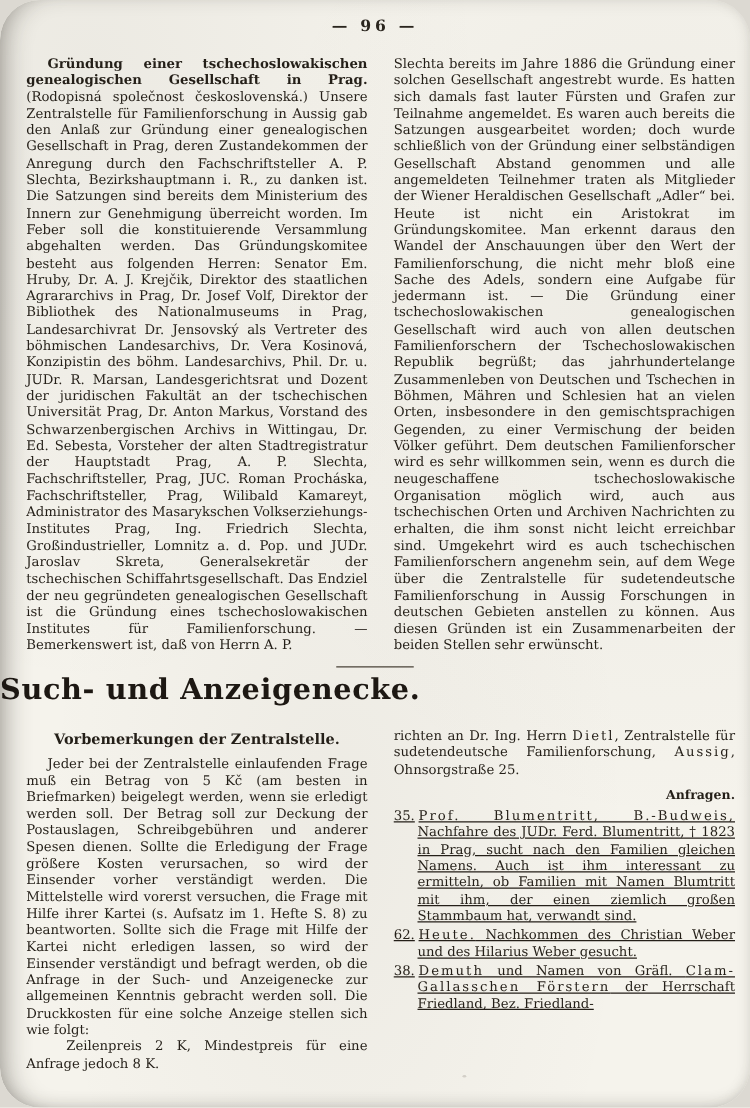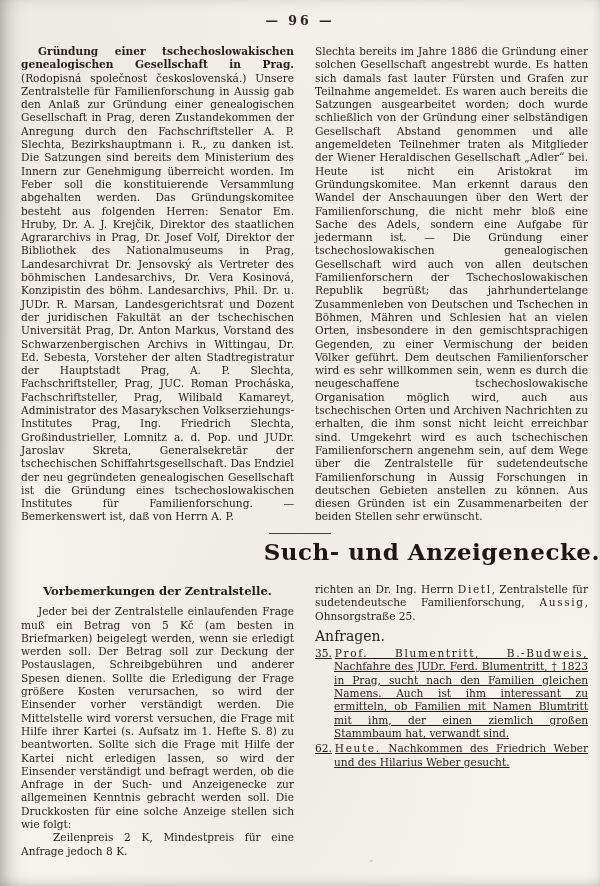--- a/index.html
+++ b/index.html
@@ -12,47 +12,48 @@
     position:relative; width:600px; height:886px; overflow:hidden;
     background:
       radial-gradient(ellipse at 12% 8%,  rgba(90,85,75,0.06), transparent 42%),
       radial-gradient(ellipse at 88% 28%, rgba(90,85,75,0.05), transparent 46%),
       radial-gradient(ellipse at 45% 75%, rgba(90,85,75,0.05), transparent 50%),
       #f5f3ec;
     box-shadow: inset 14px 0 22px -12px rgba(40,35,28,0.45),
                 inset -6px 0 14px -10px rgba(40,35,28,0.25),
                 inset 0 -8px 16px -12px rgba(40,35,28,0.25);
     color:#241f18;
+    border-radius:32px;
   }
   .pagenum {
     text-align:center; padding-top:13px;
     font-weight:bold; font-size:12.5px; letter-spacing:3px; color:#2a251e;
   }
   .cols { display:flex; gap:21px; padding:0 18px 0 21px; }
   .col  { width:273px; flex:none; font-size:10.6px; line-height:13.3px; text-align:justify; }
   .top-cols { margin-top:17px; height:479px; overflow:hidden; }
   .bottom-cols { margin-top:18px; height:300px; overflow:hidden; }
   p { margin:0; }
   .indent  { text-indent:17px; }
   .indent2 { text-indent:32px; }
   .gaptop  { margin-top:8px; }
   .b { font-weight:bold; }
   .sperr { letter-spacing:1.6px; }
   .section-rule {
     width:62px; height:1px; background:#4a4339; margin:9px auto 4px auto;
   }
   .section-heading {
-    text-align:right; font-size:23px; font-weight:bold;
+    text-align:left; font-size:23px; font-weight:bold;
     letter-spacing:0.5px; color:#1d1813; margin:0 0 9px 0;
   }
   .subhead {
     text-align:center; font-weight:bold; font-size:11.6px; margin:2px 0 7px 0;
   }
   .anfragen-head {
-    text-align:left; font-weight:normal; font-size:14px; margin:7px 0 4px 0;
+    text-align:right; font-weight:bold; font-size:10px; margin:7px 0 4px 0;
   }
   .item { padding-left:19px; text-indent:-19px; margin-bottom:2px;text-decoration:underline; }
   .item .num { padding-right:3px; }
   .speck { position:absolute; background:rgba(70,62,50,0.18); border-radius:50%; }
 </style>
 </head>
 <body>
 
 <div class="page">
 
@@ -78,23 +79,24 @@
       <p class="indent2">Zeilenpreis 2 K, Mindestpreis für eine Anfrage jedoch 8 K.</p>
     </div>
 
     <div class="col">
       <p><span>richten an Dr. Ing. Herrn </span><span class="sperr">Dietl</span><span>, Zentralstelle für sudetendeutsche Familienforschung, </span><span class="sperr">Aussig</span><span>, Ohnsorgstraße 25.</span></p>
 
       <div class="anfragen-head">Anfragen.</div>
 
       <div class="item"><span class="num">35.</span><span class="sperr">Prof. Blumentritt, B.-Budweis,</span><span> Nachfahre des JUDr. Ferd. Blumentritt, † 1823 in Prag, sucht nach den Familien gleichen Namens. Auch ist ihm interessant zu ermitteln, ob Familien mit Namen Blumtritt mit ihm, der einen ziemlich großen Stammbaum hat, verwandt sind.</span></div>
 
-      <div class="item"><span class="num">62.</span><span class="sperr">Heute.</span><span> Nachkommen des Friedrich Weber und des Hilarius Weber gesucht.</span></div>
+      <div class="item"><span class="num">62.</span><span class="sperr">Heute.</span><span> Nachkommen des Christian Weber und des Hilarius Weber gesucht.</span></div>
 
 
+      <div class="item"><span class="num">38.</span><span class="sperr">Demuth</span><span> und Namen von Gräfl. </span><span class="sperr">Clam-Gallasschen Förstern</span><span> der Herrschaft Friedland, Bez. Friedland-</span></div>
     </div>
 
   </div>
 
   <div class="speck" style="left:384px; top:115px; width:3px; height:3px;"></div>
   <div class="speck" style="left:560px; top:300px; width:2px; height:2px;"></div>
   <div class="speck" style="left:370px; top:860px; width:3px; height:2px;"></div>
 
 </div>
 

